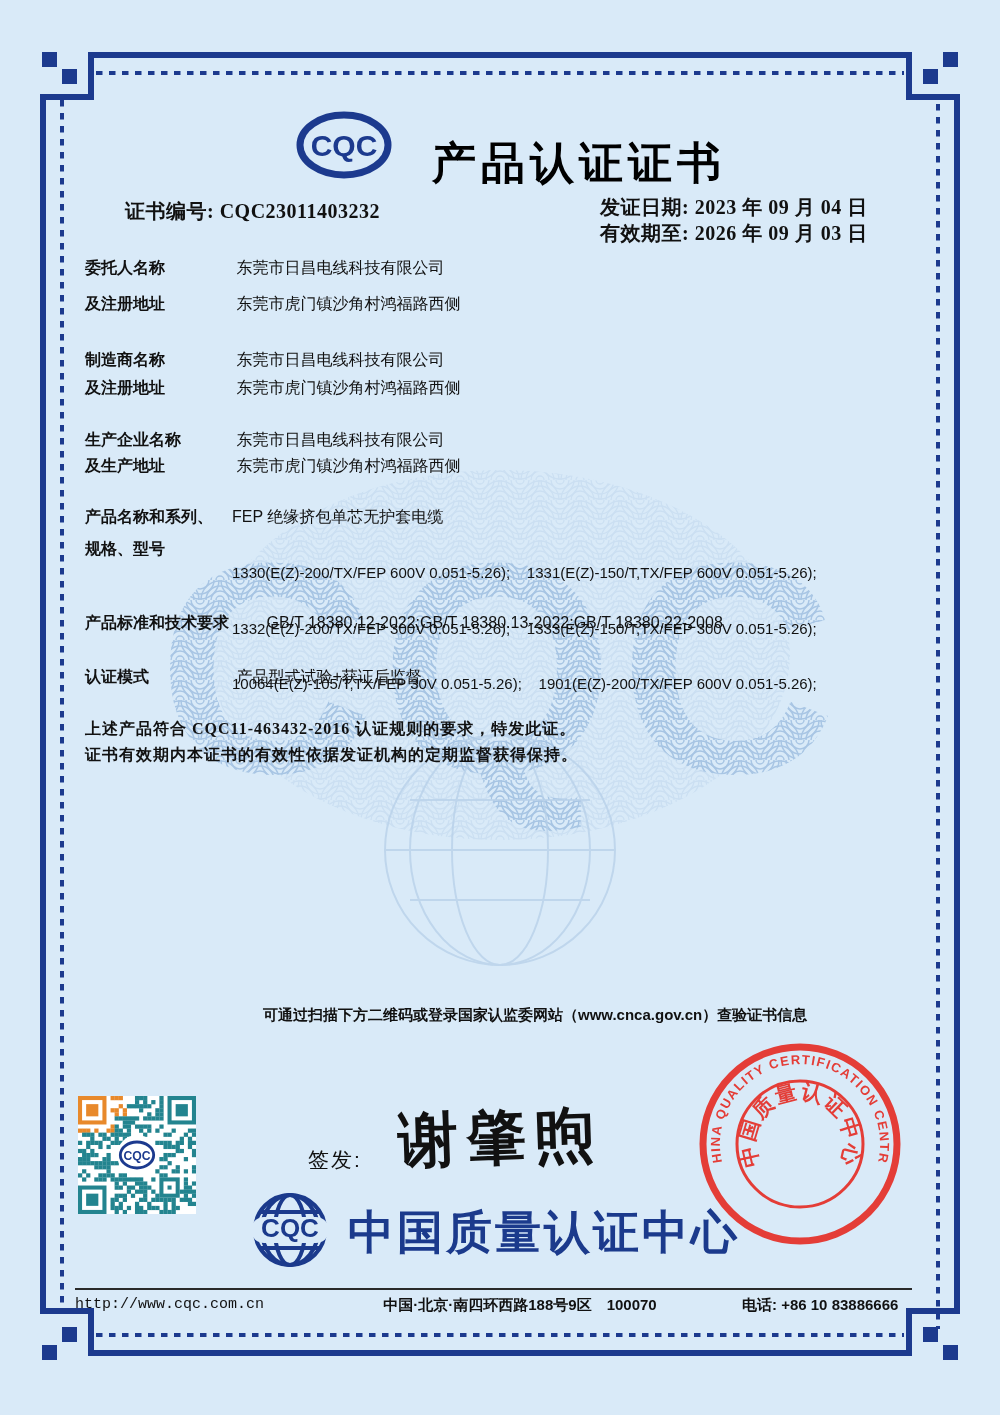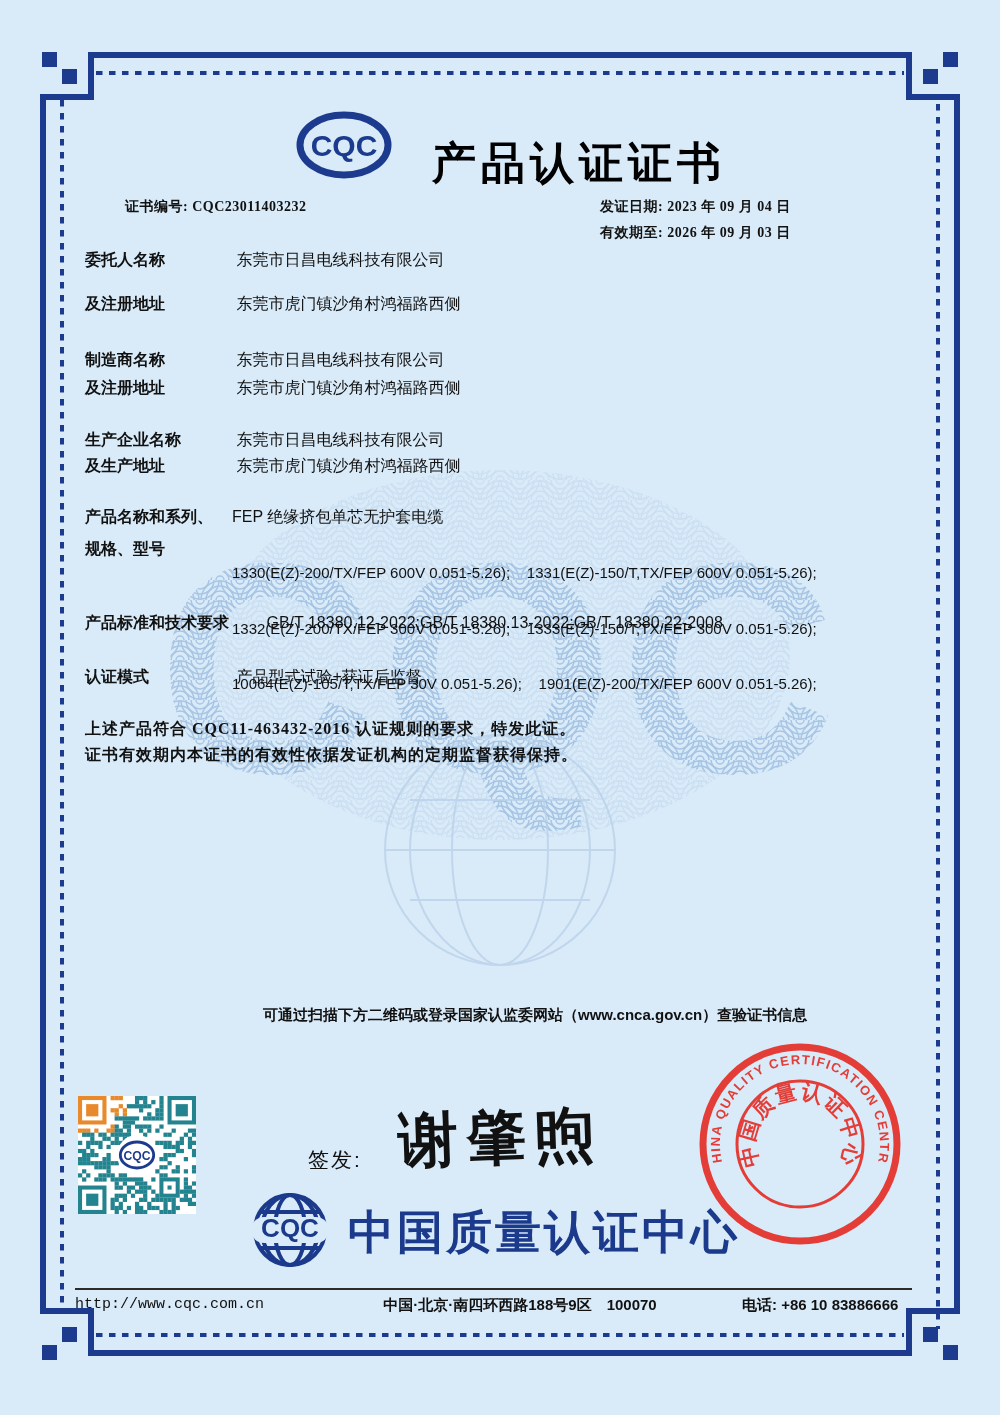--- a/index.html
+++ b/index.html
@@ -4,21 +4,21 @@
 <style>
   html,body{margin:0;padding:0;}
   .page{position:relative;width:1000px;height:1415px;background:#d9eaf8;overflow:hidden;
         font-family:"Liberation Sans",sans-serif;color:#111;}
   .abs{position:absolute;}
   svg{display:block;}
   
   .title{font-size:44px;font-weight:bold;letter-spacing:5px;color:#000;}
   
   .kai{font-family:"Liberation Serif",serif;}
-  .meta{font-size:14px;font-weight:bold;letter-spacing:.5px;}
+  .meta{font-size:20px;font-weight:bold;letter-spacing:.5px;}
   .dates{line-height:26px;text-align:right;}
   
   .row{position:absolute;left:85px;font-size:16px;white-space:nowrap;}
   .lbl{display:inline-block;width:147px;font-weight:bold;}
   .val{font-weight:normal;}
   .models{font-size:15px;line-height:18.5px;white-space:pre;}
   .stmt{position:absolute;left:85px;font-size:16px;letter-spacing:1px;font-weight:bold;white-space:nowrap;}
   .verify{font-size:15px;font-weight:bold;white-space:nowrap;}
   .signlabel{font-size:21px;letter-spacing:2px;}
   .signature{font-size:60px;font-weight:bold;font-family:"Liberation Serif",serif;
@@ -107,21 +107,21 @@
     <text x="50" y="46" text-anchor="middle" font-size="30" font-weight="bold" fill="#1c3a8e" font-family="&quot;Liberation Sans&quot;,sans-serif">CQC</text>
   </svg>
   <div class="abs title" style="left:432px;top:118px;margin-top:16px;">产品认证证书</div>
 
   <div class="abs meta kai" style="left:125px;top:198px;">证书编号: CQC23011403232</div>
   <div class="abs meta kai dates" style="left:600px;top:194px;">
     <div>发证日期: 2023 年 09 月 04 日</div>
     <div>有效期至: 2026 年 09 月 03 日</div>
   </div>
 
-  <div class="row" style="top:250px">
+  <div class="row" style="top:258px">
     <span class="lbl">委托人名称</span>
     <span class="val">东莞市日昌电线科技有限公司</span></div>
   <div class="row" style="top:294px">
     <span class="lbl">及注册地址</span>
     <span class="val">东莞市虎门镇沙角村鸿福路西侧</span></div>
   <div class="row" style="top:350px">
     <span class="lbl">制造商名称</span>
     <span class="val">东莞市日昌电线科技有限公司</span></div>
   <div class="row" style="top:378px">
     <span class="lbl">及注册地址</span>

